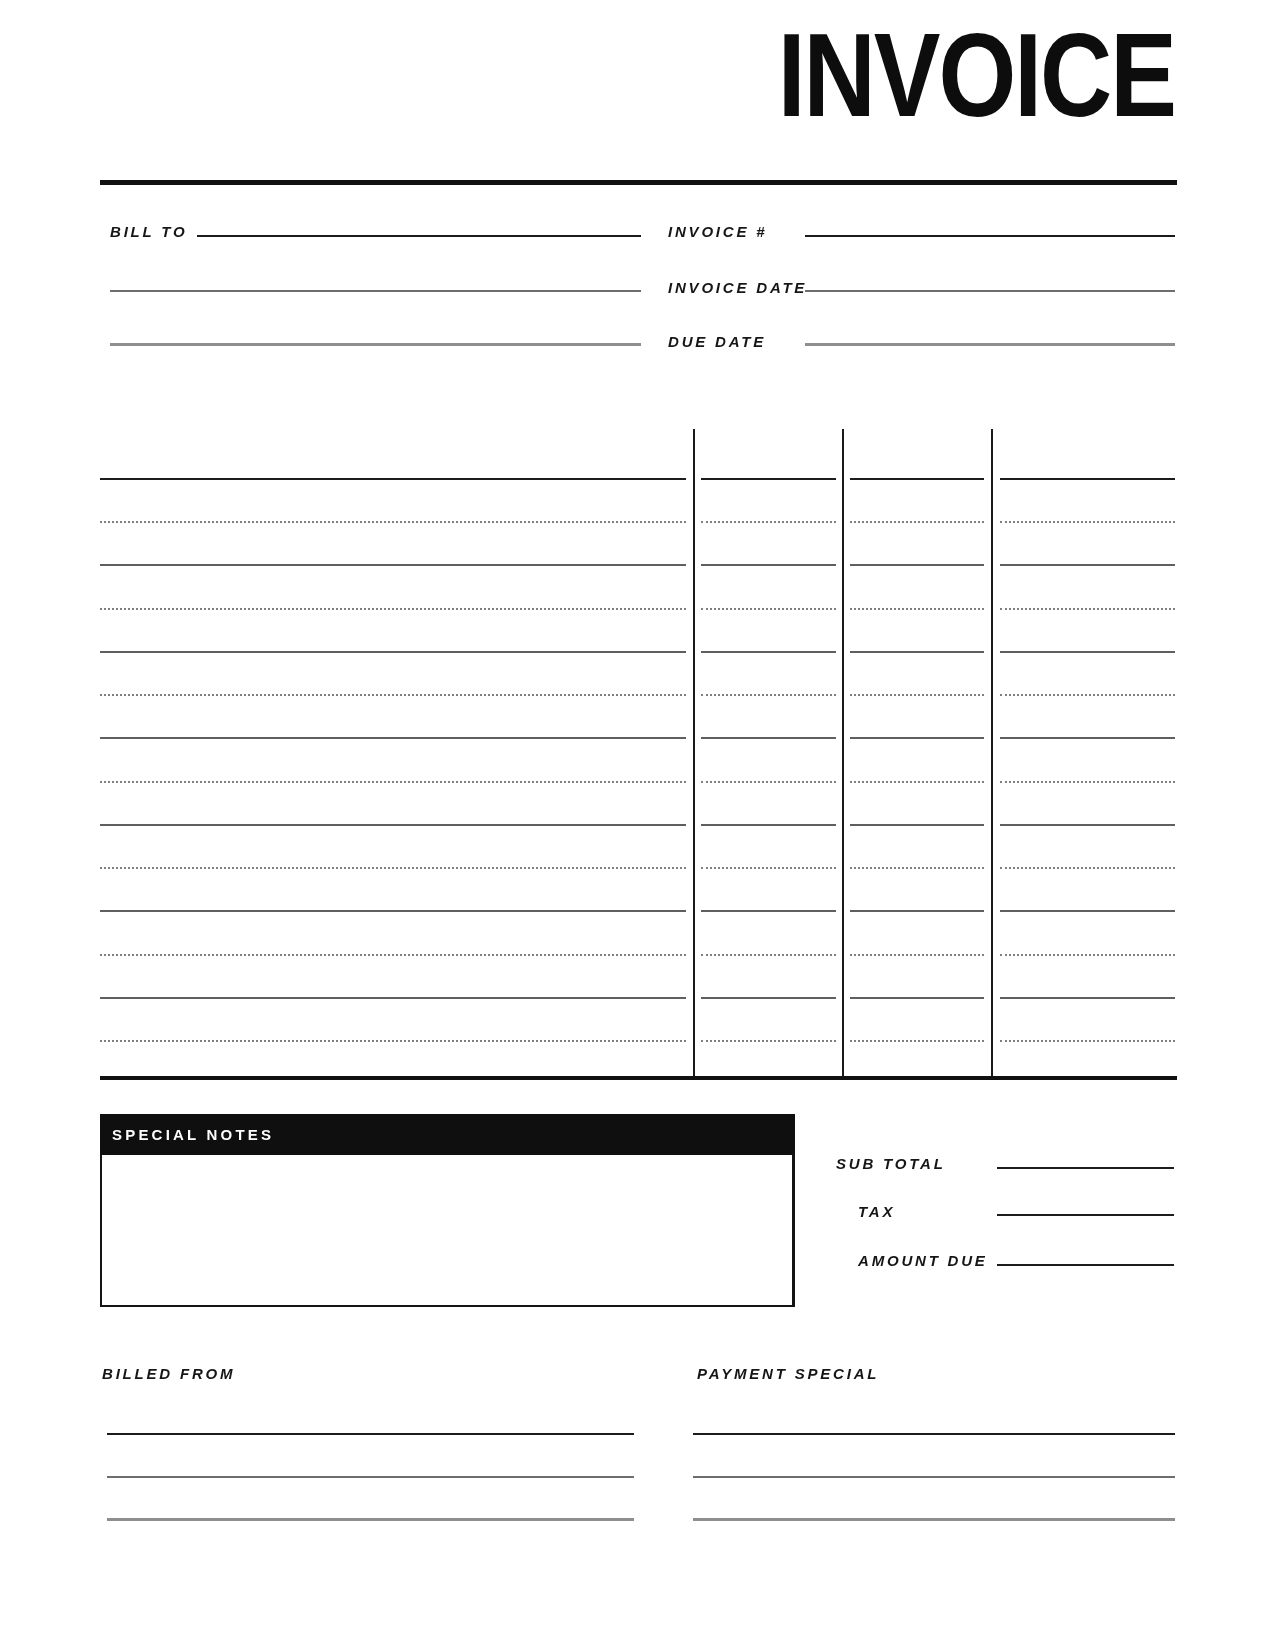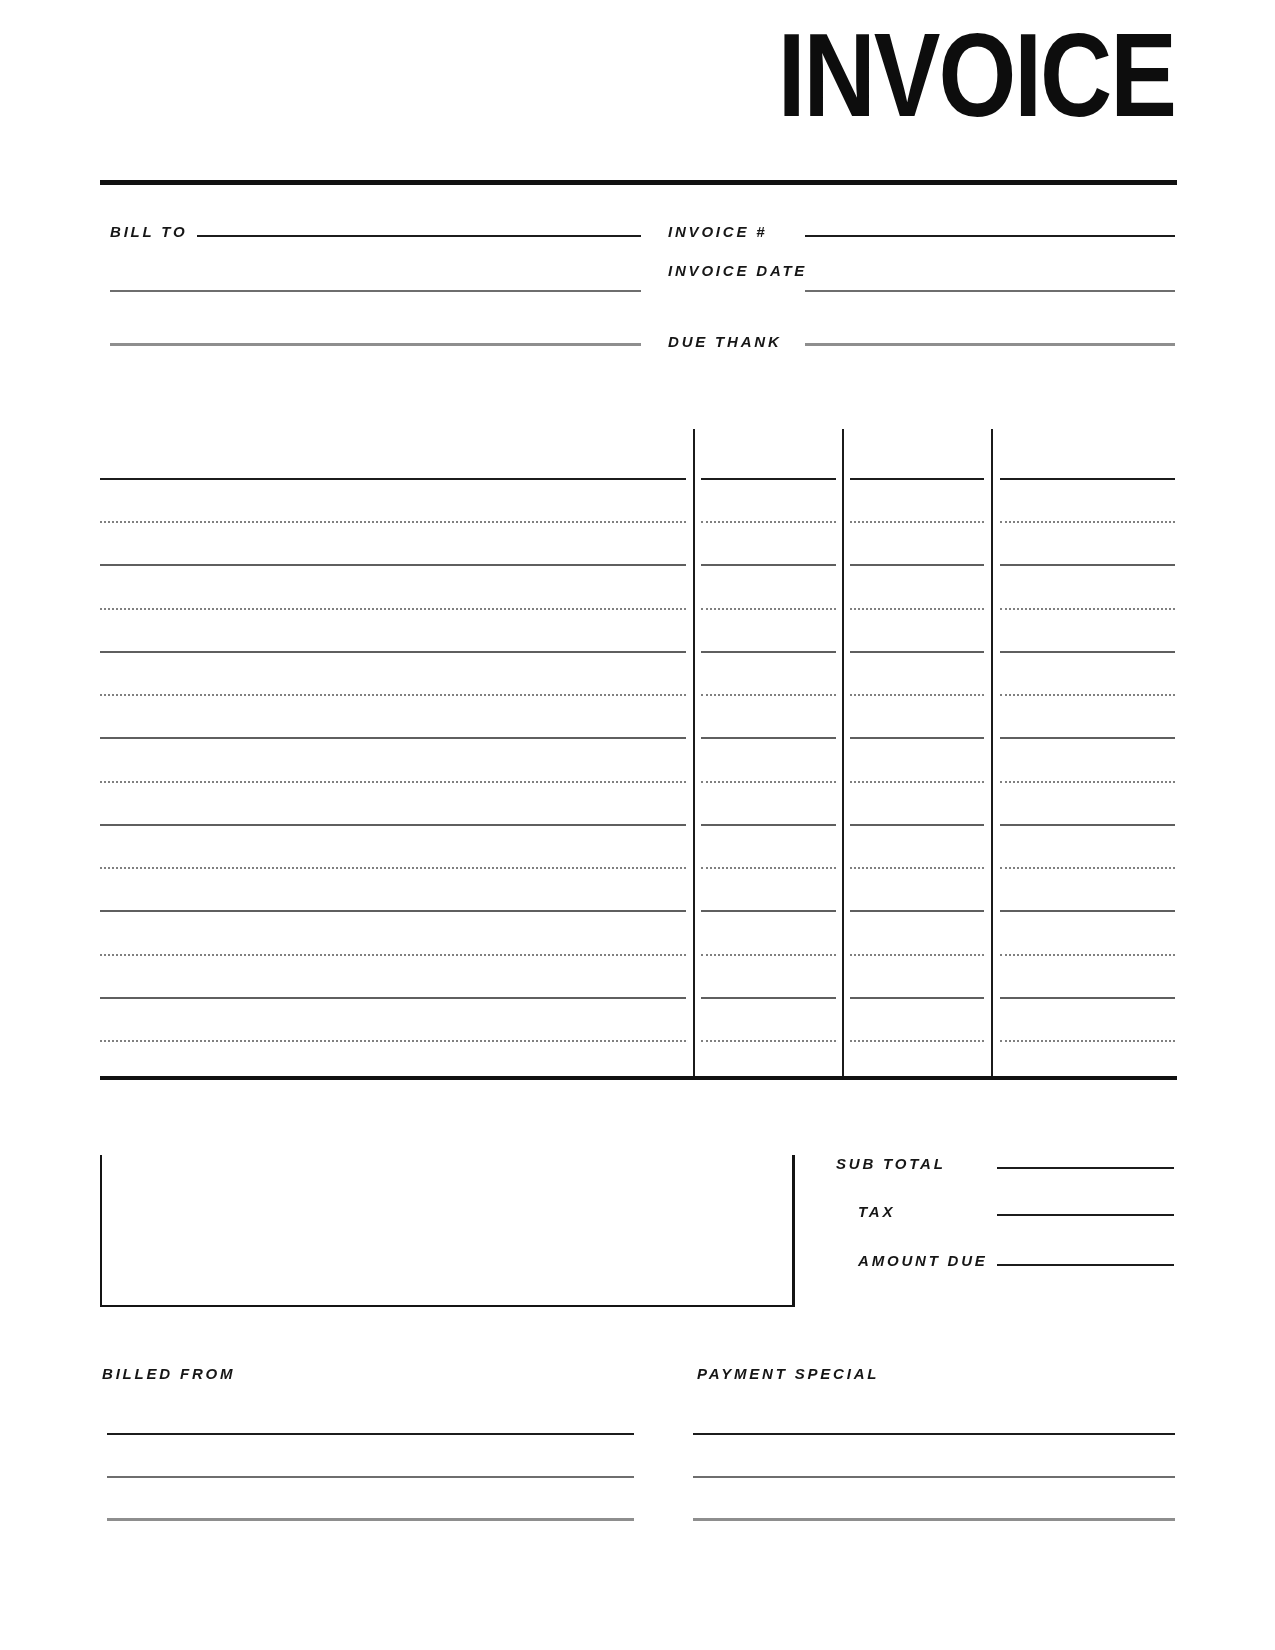--- a/index.html
+++ b/index.html
@@ -103,24 +103,24 @@
   <div class="rule-thick rule-header"></div>
 
   <div class="lbl" style="left:110px; top:223px;">BILL TO</div>
   <div class="wline w-dark" style="left:197px; top:235px; width:444px;"></div>
   <div class="wline w-mid" style="left:110px; top:290px; width:531px;"></div>
   <div class="wline w-light" style="left:110px; top:343px; width:531px;"></div>
 
   <div class="lbl" style="left:668px; top:223px;text-align:right;">INVOICE #</div>
   <div class="wline w-dark" style="left:805px; top:235px; width:370px;"></div>
 
-  <div class="lbl" style="left:668px; top:262px;">INVOICE DATE</div>
+  <div class="lbl" style="left:668px; top:279px;">INVOICE DATE</div>
   <div class="wline w-mid" style="left:805px; top:290px; width:370px;"></div>
 
-  <div class="lbl" style="left:668px; top:333px;">DUE THANK</div>
+  <div class="lbl" style="left:668px; top:333px;">DUE DATE</div>
   <div class="wline w-light" style="left:805px; top:343px; width:370px;"></div>
 
 
   <div class="vdiv" style="left:693px;"></div>
   <div class="vdiv" style="left:842px;"></div>
   <div class="vdiv" style="left:991px;"></div>
 
   <div id="item-lines">
       <div class="item-line solid-first" style="left: 100px; width: 586px; top: 478px;"></div>
       <div class="item-line solid-first" style="left: 701px; width: 135px; top: 478px;"></div>
@@ -175,20 +175,23 @@
       <div class="item-line solid" style="left: 850px; width: 134px; top: 996.76px;"></div>
       <div class="item-line solid" style="left: 1000px; width: 175px; top: 996.76px;"></div>
       <div class="item-line dotted" style="left: 100px; width: 586px; top: 1039.99px;"></div>
       <div class="item-line dotted" style="left: 701px; width: 135px; top: 1039.99px;"></div>
       <div class="item-line dotted" style="left: 850px; width: 134px; top: 1039.99px;"></div>
       <div class="item-line dotted" style="left: 1000px; width: 175px; top: 1039.99px;"></div>
     </div>
 
   <div class="rule-thick rule-table-bottom"></div>
 
+  <div class="notes-bar">
+    <span class="lbl-bar">SPECIAL NOTES</span>
+  </div>
   <div class="notes-box"></div>
 
   <div class="lbl" style="left:836px; top:1155px;">SUB TOTAL</div>
   <div class="wline w-dark" style="left:997px; top:1167px; width:177px;"></div>
 
   <div class="lbl" style="left:858px; top:1203px;">TAX</div>
   <div class="wline w-dark" style="left:997px; top:1214px; width:177px;"></div>
 
   <div class="lbl" style="left:858px; top:1252px;">AMOUNT DUE</div>
   <div class="wline w-dark" style="left:997px; top:1264px; width:177px;"></div>

